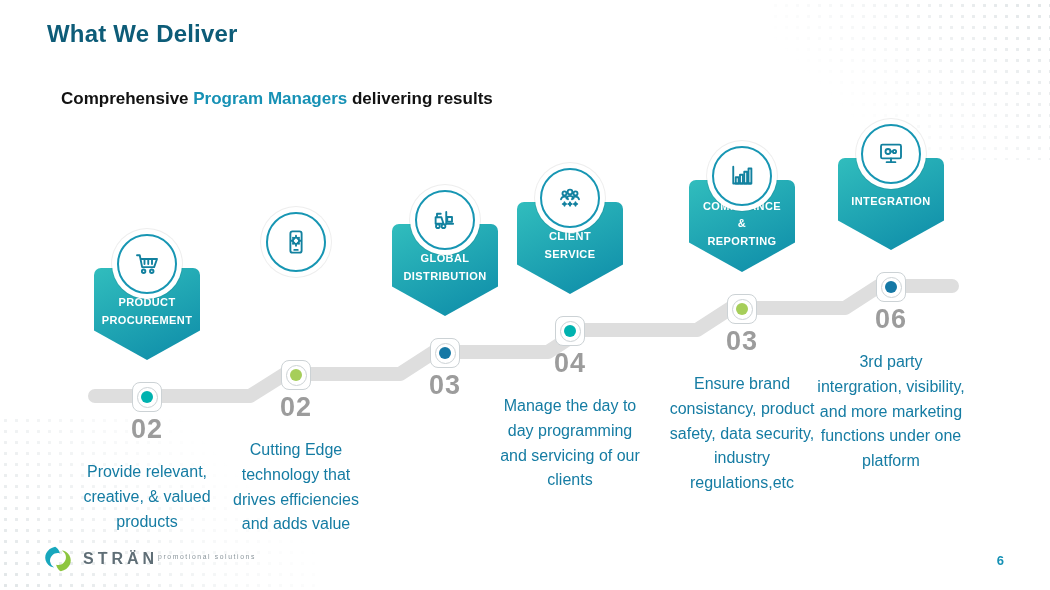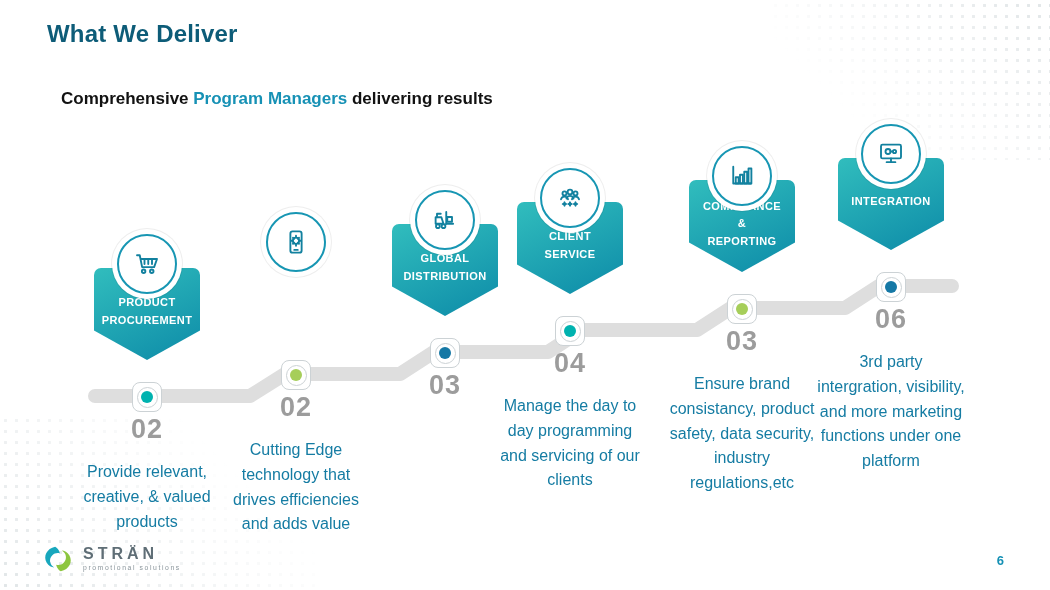--- a/index.html
+++ b/index.html
@@ -74,21 +74,21 @@
     position:absolute;left:50%;transform:translateX(-50%);
     top:calc(452px - var(--r,0px));
     width:148px;text-align:center;
     font-size:16px;line-height:1.55;font-weight:500;
     color:var(--c-desc_text,#157ca3);
     margin-top:8px;
   }
   .icon-svg{width:30px;height:30px;}
 
   .logo{position:absolute;left:42px;bottom:16px;display:flex;align-items:center;gap:9px;z-index:6;}
-  .logo .ltext{display:flex;flex-direction:column;line-height:1;}
+  .logo .ltext{display:flex;line-height:1;}
   .logo .lname{font-size:16px;font-weight:700;letter-spacing:4px;color:#5f6e76;}
   .logo .ltag{font-size:6.8px;letter-spacing:1.6px;color:#8a959b;margin-top:3px;}
   .pagenum{position:absolute;right:46px;bottom:22px;font-size:13px;font-weight:700;
     color:var(--c-accent,#1691b5);z-index:6;}
 </style>
 </head>
 <body>
 
 <div class="slide">
 

